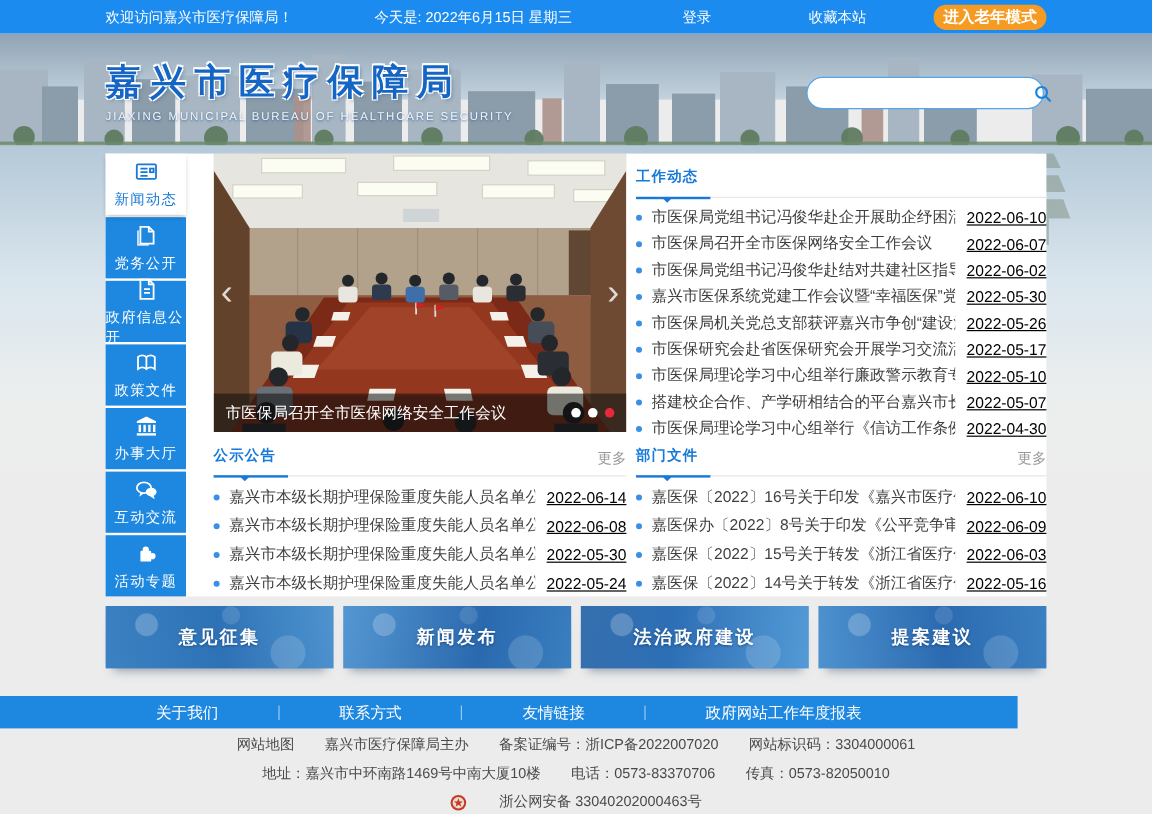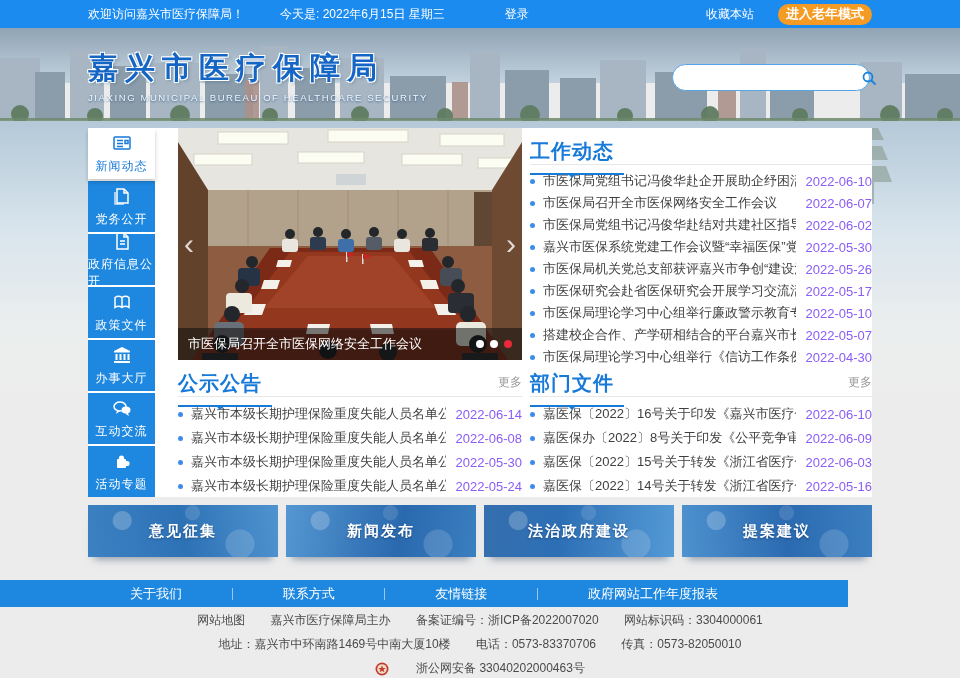--- a/index.html
+++ b/index.html
@@ -2,21 +2,21 @@
 <html><head>
 <meta charset="utf-8">
 <style>
   * { margin:0; padding:0; box-sizing:border-box; }
   html,body { width:960px; height:678px; overflow:hidden; }
   body { position:relative; background:#ececec; font-family:"Liberation Sans","DejaVu Sans",sans-serif; }
   a { text-decoration:none; cursor:pointer; }
 
   
   .topbar { position:absolute; top:0; left:0; width:960px; height:28px; background:#1b8bf0; z-index:30; }
-  .tb-inner { position:relative; height:28px; margin:0 88px; display:flex; align-items:center; color:#fff; font-size:12px; }
+  .tb-inner { position:relative; height:28px; margin:0 88px; display:flex; align-items:center; color:#fff; font-size:12px;gap:32px; }
   .tb-welcome { margin-right:36px; }
   .tb-date { margin-right:60px; }
   .tb-login { color:#fff; font-size:12px; }
   .tb-spacer { flex:1; }
   .tb-fav { color:#fff; font-size:12px; margin-right:24px; }
   .elder-btn { background:#f59b23; color:#fff; border:none; border-radius:12px; height:21px; padding:0 8px; font-size:13px; font-weight:bold; cursor:pointer; font-family:inherit; }
 
   
   .hero-bg { position:absolute; top:28px; left:0; width:960px; height:367px; z-index:0; }
 
@@ -55,31 +55,31 @@
   .car-caption-text { color:#fff; font-size:13px; flex:1; white-space:nowrap; overflow:hidden; }
   .car-dots { display:flex; gap:6px; margin-left:8px; }
   .car-dot { width:8px; height:8px; border-radius:50%; background:#fff; cursor:pointer; }
   .car-dot.active { background:#e8293a; }
 
   
   .sec { position:absolute; left:0; right:0; }
   .sec.top { top:10px; }
   .sec.bottom { top:242px; }
   .sec-head { position:relative; border-bottom:1px solid #e7e7e7; padding-bottom:9px; height:27px; }
-  .sec-title { position:relative; display:inline-block; color:#1779d8; font-size:20px; font-weight:bold; letter-spacing:1px; }
+  .sec-title { position:relative; display:inline-block; color:#1779d8; font-size:12px; font-weight:bold; letter-spacing:1px; }
   .sec-title::after { content:""; position:absolute; left:0; right:-10px; bottom:-10px; height:2px; background:#1779d8; }
   .sec-title::before { content:""; position:absolute; left:50%; margin-left:-4px; bottom:-17px; border:4px solid transparent; border-top-color:#1779d8; }
   .more-link { position:absolute; right:0; top:4px; color:#999; font-size:12px; }
   .news-list { margin-top:5px; }
   .news-row { display:flex; align-items:center; font-size:13px; cursor:pointer; }
   .sec.top .news-row { height:22px; }
   .sec.bottom .news-row { height:24px; }
   .bullet { width:5px; height:5px; border-radius:50%; background:#3a8ee6; margin-right:8px; flex:none; }
   .row-title { flex:1; color:#3f3f3f; white-space:nowrap; overflow:hidden; }
-  .row-date { flex:none; margin-left:10px; color:#8b5cf6; }
+  .row-date { flex:none; margin-left:10px; color:#000000;text-decoration:underline; }
 
   
   .banners { position:absolute; left:88px; top:505px; width:784px; height:52px; display:flex; gap:8px; z-index:10; }
   .banner { flex:1; position:relative; display:flex; align-items:center; justify-content:center; color:#fff; font-size:15px; font-weight:bold; letter-spacing:2px; overflow:hidden; cursor:pointer; box-shadow:0 8px 8px -6px rgba(60,80,110,.55); text-shadow:0 1px 2px rgba(0,40,90,.5); }
   .banner::before { content:""; position:absolute; inset:0; background:radial-gradient(circle at 18% 30%,rgba(255,255,255,.22) 0 9px,transparent 10px),radial-gradient(circle at 80% 75%,rgba(255,255,255,.15) 0 14px,transparent 15px),radial-gradient(circle at 55% 15%,rgba(255,255,255,.12) 0 7px,transparent 8px); }
   .banner.b0 { background:linear-gradient(100deg,#4a90cd,#2b6cb2 55%,#3d82c4); }
   .banner.b1 { background:linear-gradient(80deg,#3c82c2,#2e72b6 50%,#4f94cf); }
   .banner.b2 { background:linear-gradient(100deg,#5597d2,#2a69ae 60%,#3a7fc0); }
   .banner.b3 { background:linear-gradient(95deg,#356fae,#2d6fb5 40%,#549ad6); }
   .banner.b4 { background:linear-gradient(85deg,#4e92cf,#2b6ab0 55%,#3c80c1); }

